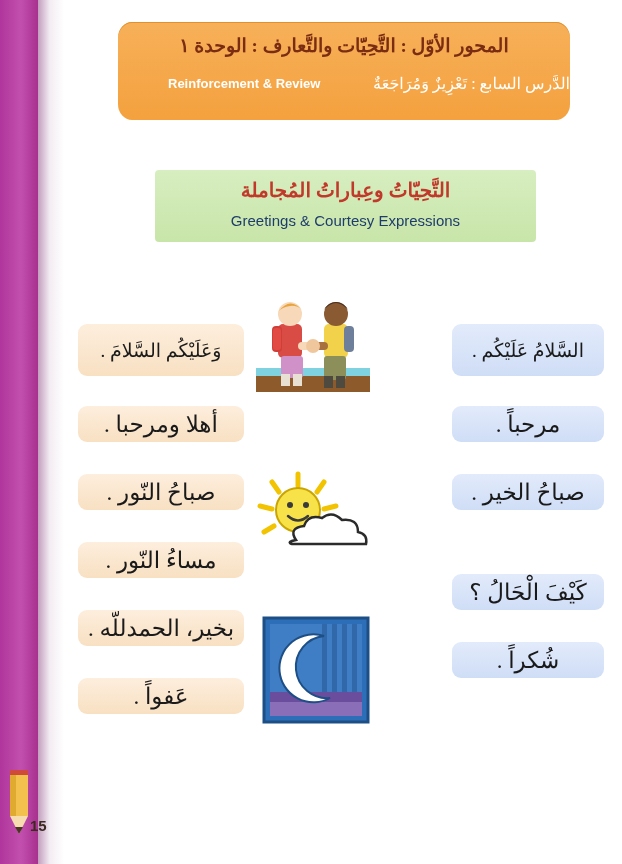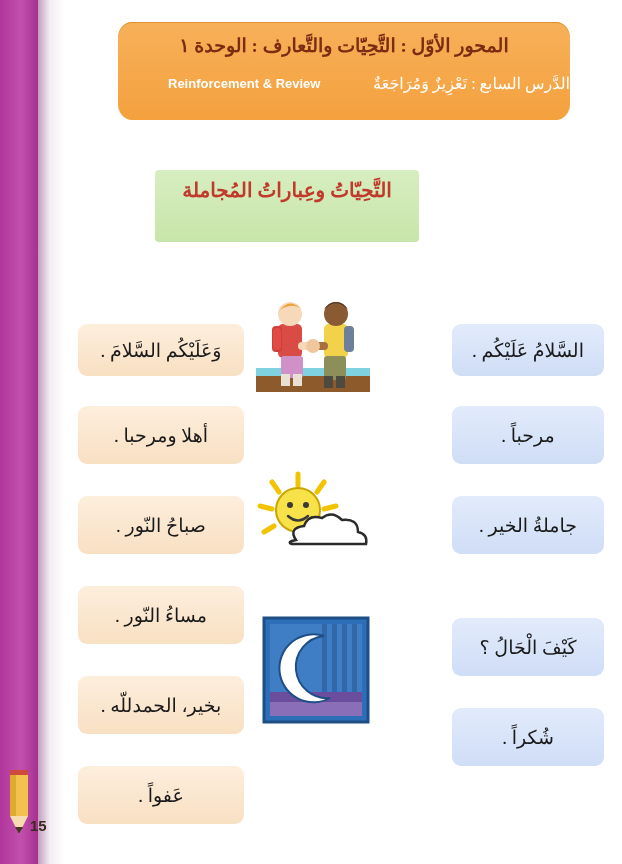--- a/index.html
+++ b/index.html
@@ -104,21 +104,21 @@
     font-family: "Liberation Sans", sans-serif;
     direction: ltr;
     padding-left: 28px;
   }
 
   
   .subtitle-box {
     position: absolute;
     left: 155px;
     top: 170px;
-    width: 264px;
+    width: 381px;
     height: 72px;
     background: #cfe8b4;
     background: linear-gradient(180deg,#d7eec0 0%, #c8e5a9 100%);
     border-radius: 4px;
   }
   .subtitle-ar {
     position: absolute;
     top: 8px;
     left: 0; right: 0;
     text-align: center;
@@ -165,21 +165,21 @@
   }
   .bubble.blue {
     background: #d7e3f8;
     background: linear-gradient(180deg,#e2ebfb 0%, #cfddf6 100%);
   }
   .bubble.peach {
     background: #fbe7cf;
     background: linear-gradient(180deg,#fdeedd 0%, #f8e0c2 100%);
   }
   .b-h1 { height: 52px; font-size: 19px; }
-  .b-h2 { height: 58px; font-size: 19px; }
+  .b-h2 { height: 36px; font-size: 23px; }
   .gap-1 { height: 30px; }
   .gap-2 { height: 32px; }
 
   
   .illus-handshake {
     position: absolute;
     left: 248px;
     top: 288px;
     width: 130px;
     height: 122px;
@@ -222,20 +222,21 @@
   <div class="page-number">15</div>
 
   <div class="banner">
     <div class="banner-line1">المحور الأوّل : التَّحِيّات والتَّعارف : الوحدة ١</div>
     <div class="banner-line2">الدَّرس السابع : تَعْزِيزٌ وَمُرَاجَعَةٌ</div>
     <div class="banner-en">Reinforcement &amp; Review</div>
   </div>
 
   <div class="subtitle-box">
     <div class="subtitle-ar">التَّحِيّاتُ وعِباراتُ المُجاملة</div>
+    <div class="subtitle-en">Greetings &amp; Courtesy Expressions</div>
   </div>
 
   <div class="illus-handshake">
     <svg width="130" height="122" viewBox="0 0 130 122">
 
       <path d="M8 86 L122 86 L122 104 L8 104 Z" fill="#8c5a2b"></path>
       <path d="M8 80 L122 80 L122 88 L8 88 Z" fill="#7fd3e0"></path>
 
       <rect x="30" y="36" width="24" height="34" rx="5" fill="#d94b45"></rect>
       <rect x="24" y="38" width="10" height="26" rx="4" fill="#cf3f39"></rect>
@@ -293,21 +294,21 @@
       <rect x="8" y="86" width="92" height="14" fill="#8a6fb8"></rect>
       <path d="M62 20 a34 34 0 1 0 6 62 a28 28 0 1 1 -6 -62z" fill="#ffffff" stroke="#1d4f86" stroke-width="2"></path>
     </svg>
   </div>
 
   <div class="col-right">
     <div class="bubble blue b-h1">السَّلامُ عَلَيْكُم .</div>
     <div class="gap-1"></div>
     <div class="bubble blue b-h2">مرحباً .</div>
     <div class="gap-2"></div>
-    <div class="bubble blue b-h2">جاملةُ الخير .</div>
+    <div class="bubble blue b-h2">صباحُ الخير .</div>
     <div class="gap-2"></div>
     <div class="gap-2"></div>
     <div class="bubble blue b-h2">كَيْفَ الْحَالُ ؟</div>
     <div class="gap-2"></div>
     <div class="bubble blue b-h2">شُكراً .</div>
   </div>
 
   <div class="col-left">
     <div class="bubble peach b-h1">وَعَلَيْكُم السَّلامَ .</div>
     <div class="gap-1"></div>

